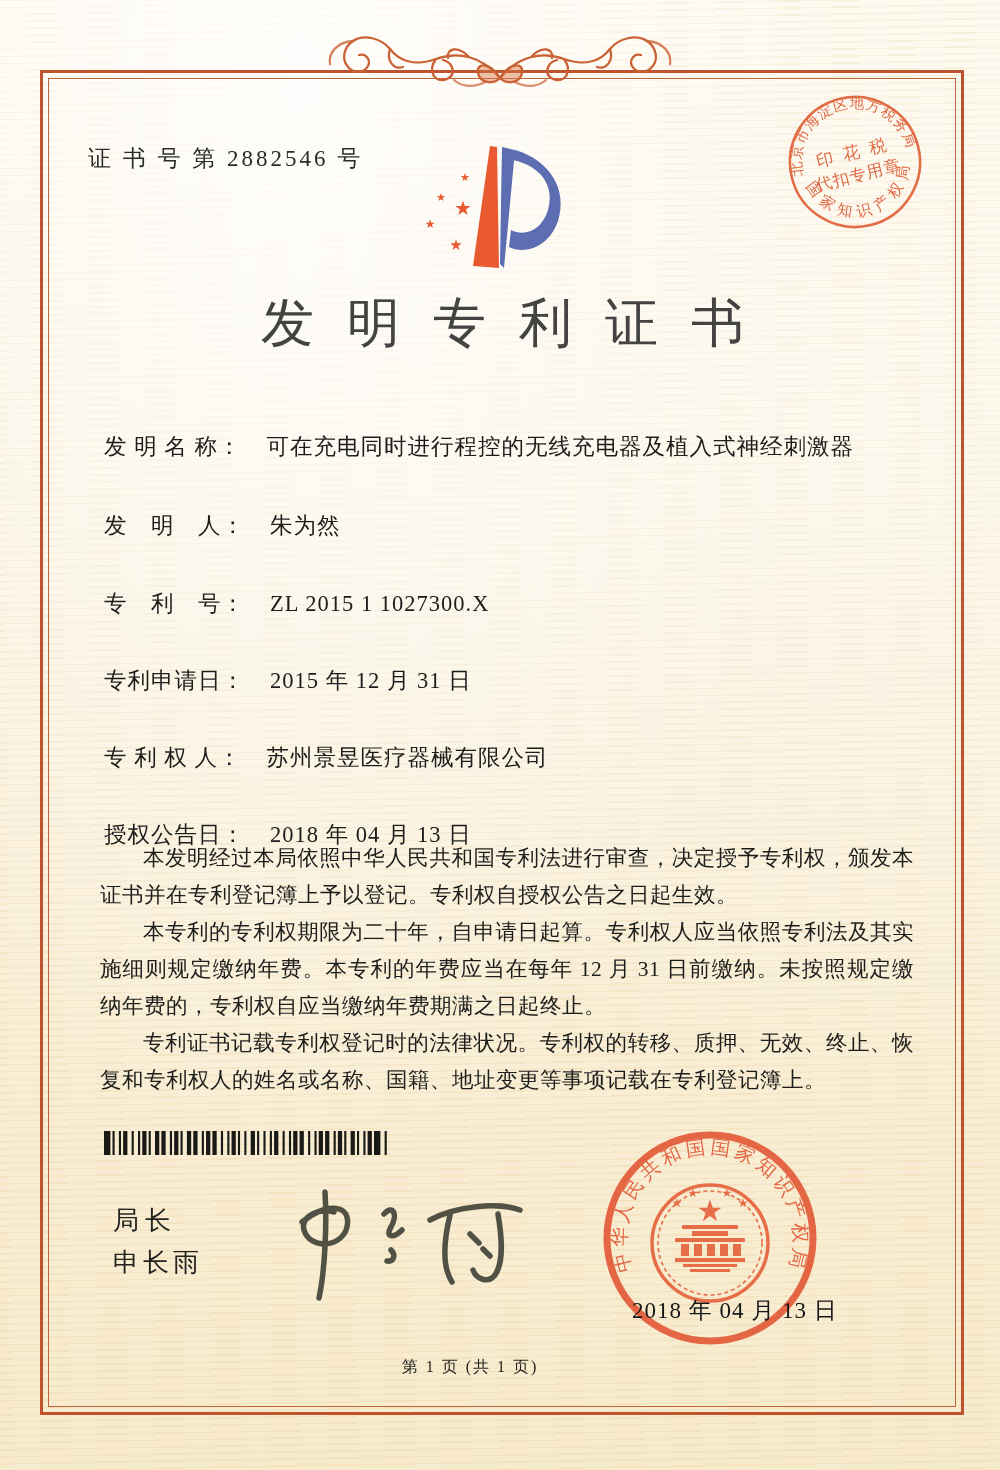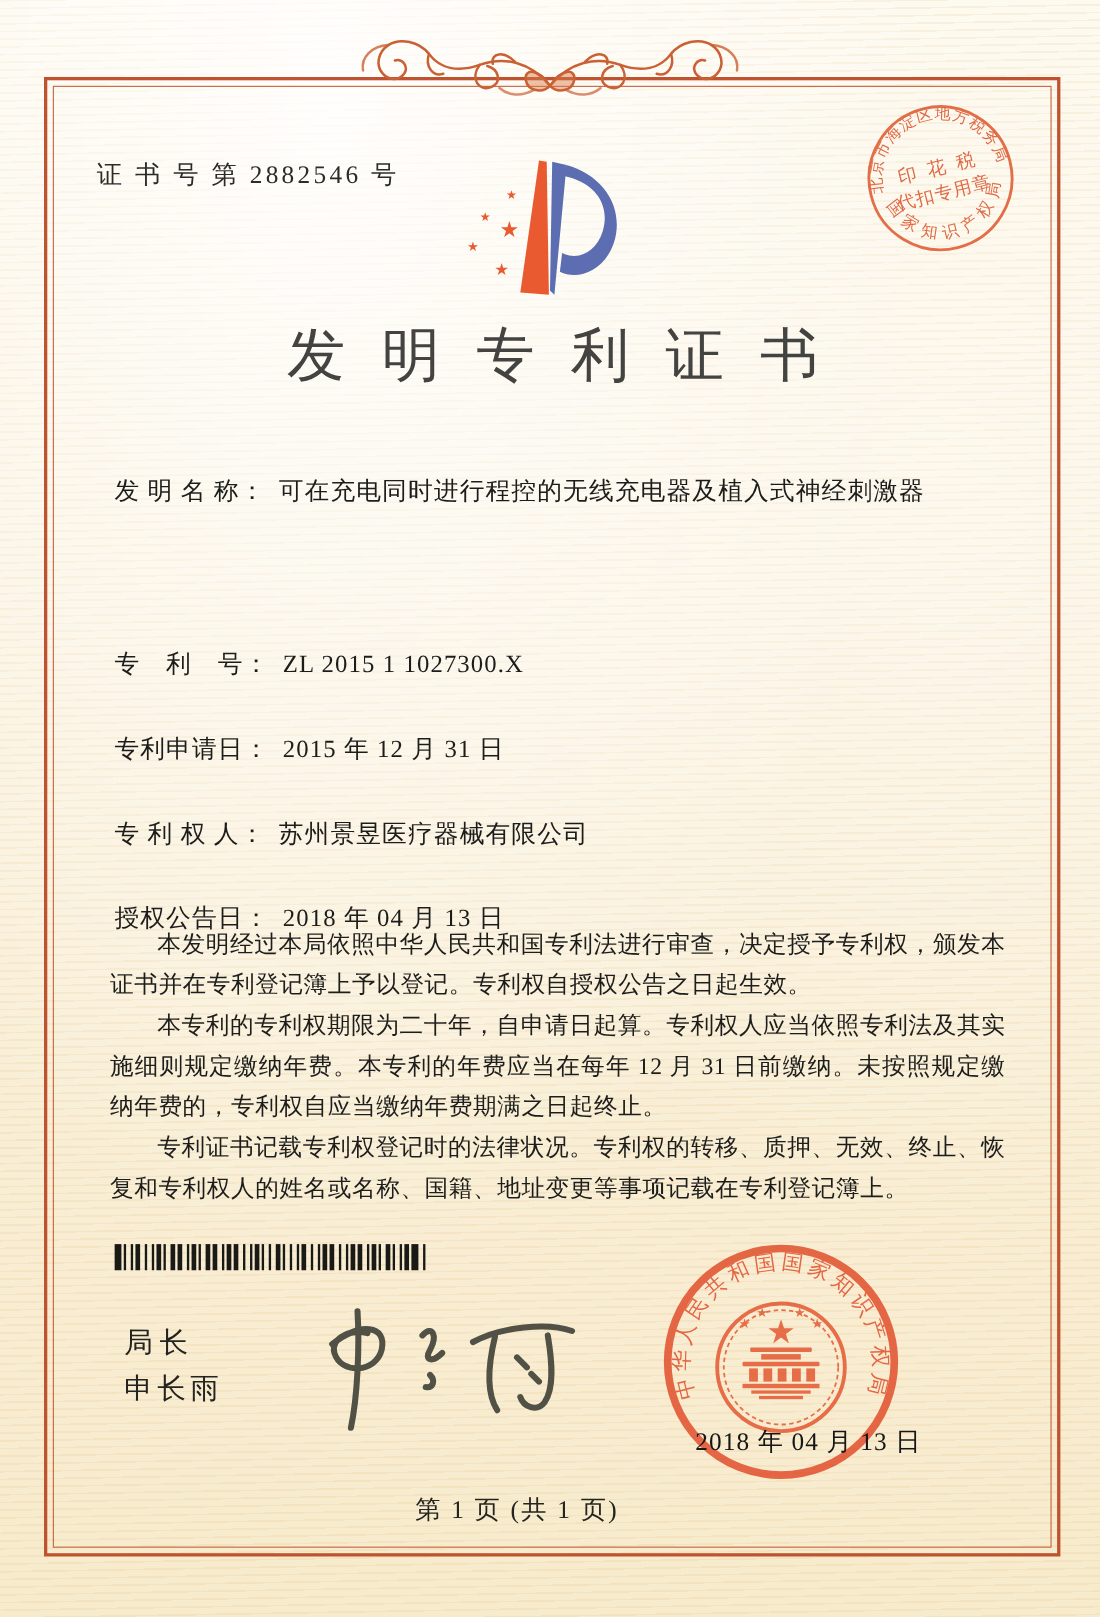--- a/index.html
+++ b/index.html
@@ -25,37 +25,37 @@
   
   .cert-no{position:absolute;left:88px;top:143px;font-size:23px;color:#2b2b28;letter-spacing:3px;}
   .logo{position:absolute;left:425px;top:138px;}
   .title{
     position:absolute;left:0;right:0;top:288px;text-align:center;
     font-size:53px;color:#434341;letter-spacing:33px;padding-left:38px;font-weight:500;
   }
   
   .field{position:absolute;left:104px;font-size:22.5px;color:#1c1c1a;white-space:nowrap;}
   .field .lab{letter-spacing:1px;}
-  .field .val{margin-left:12px;letter-spacing:1px;}
+  .field .val{margin-left:25px;letter-spacing:1px;}
   
   .body-text{position:absolute;left:100px;top:840px;width:814px;font-size:21.5px;color:#1d1d1b;}
   .body-text p{margin:0;line-height:37px;text-indent:2em;text-align:justify;letter-spacing:.5px;}
   
   .barcode{position:absolute;left:104px;top:1131px;width:287px;height:24px;}
   .barcode svg{width:100%;height:100%;}
   
   .issuer-role{position:absolute;left:113px;top:1203px;font-size:26px;color:#23231f;letter-spacing:6px;font-family:"Liberation Sans","DejaVu Sans",sans-serif;}
   .issuer-name{position:absolute;left:113px;top:1245px;font-size:26px;color:#23231f;letter-spacing:4px;font-family:"Liberation Sans","DejaVu Sans",sans-serif;}
   .signature{position:absolute;left:272px;top:1172px;}
   
   .gov-seal{position:absolute;left:595px;top:1125px;}
   .seal-date{position:absolute;left:632px;top:1295px;font-size:23px;color:#161616;letter-spacing:1px;white-space:nowrap;}
   .tax-stamp{position:absolute;left:763px;top:80px;}
   
-  .page-footer{position:absolute;left:0;right:60px;top:1357px;text-align:center;font-size:23px;color:#23231f;letter-spacing:2px;}
+  .page-footer{position:absolute;left:0;right:60px;top:1357px;text-align:center;font-size:16px;color:#23231f;letter-spacing:2px;}
 </style>
 </head>
 <body>
 
 <div class="page">
 
   <div class="frame-outer"></div>
   <div class="frame-inner"></div>
 
   <svg class="ornament" width="380" height="92" viewBox="0 0 380 92">
@@ -104,20 +104,23 @@
       </text>
       <text x="92" y="78" font-size="17" text-anchor="middle" letter-spacing="3">印 花 税</text>
       <text x="92" y="101" font-size="16.5" text-anchor="middle" letter-spacing="1">代扣专用章</text>
     </g>
   </svg>
 
   <div class="title">发明专利证书</div>
 
   <div class="field" style="top:431px">
     <span class="lab">发 明 名 称：</span><span class="val">可在充电同时进行程控的无线充电器及植入式神经刺激器</span>
+  </div>
+  <div class="field" style="top:510px">
+    <span class="lab">发　明　人：</span><span class="val">朱为然</span>
   </div>
   <div class="field" style="top:588px">
     <span class="lab">专　利　号：</span><span class="val">ZL 2015 1 1027300.X</span>
   </div>
   <div class="field" style="top:665px">
     <span class="lab">专利申请日：</span><span class="val">2015 年 12 月 31 日</span>
   </div>
   <div class="field" style="top:742px">
     <span class="lab">专 利 权 人：</span><span class="val">苏州景昱医疗器械有限公司</span>
   </div>

